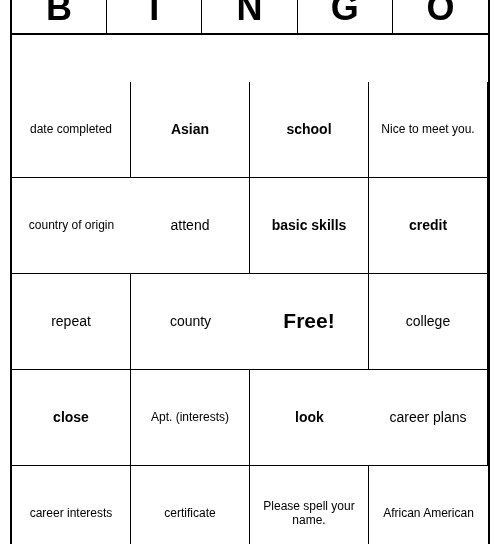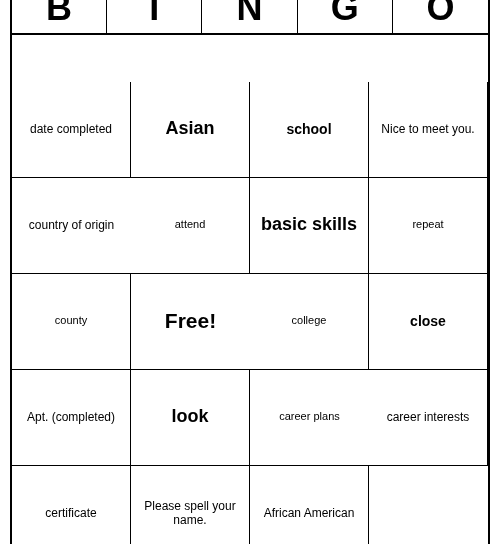--- a/index.html
+++ b/index.html
@@ -49,35 +49,35 @@
     }
 
     .bingo-cell {
       border-right: 1px solid #000;
       border-bottom: 1px solid #000;
       display: flex;
       align-items: center;
       justify-content: center;
       text-align: center;
       padding: 4px;
-      font-size: 11px;
+      font-size: 14px;
       line-height: 1.2;
     }
 
     .bingo-cell:nth-child(5n) {
       border-right: none;
       text-align: right;
     }
 
     .bingo-cell:nth-child(n+21) {
       border-bottom: none;
     }
 
     .bingo-cell.large-text {
-      font-size: 18px;
+      font-size: 14px;
       font-weight: bold;
     }
 
     .bingo-cell.medium-text {
       font-size: 14px;
       font-weight: bold;
     }
 
     .bingo-cell.free-cell {
       font-size: 21px;
@@ -100,26 +100,27 @@
       <div class="bingo-header-cell">O</div>
     </div>
   <div class="bingo-grid">
   <div class="bingo-cell small-text">date completed</div>
       <div class="bingo-cell large-text">Asian</div>
       <div class="bingo-cell medium-text">school</div>
       <div class="bingo-cell small-text">Nice to meet you.</div>
       <div class="bingo-cell small-text">country of origin</div>
       <div class="bingo-cell">attend</div>
       <div class="bingo-cell large-text">basic skills</div>
+      <div class="bingo-cell large-text">credit</div>
       <div class="bingo-cell">repeat</div>
       <div class="bingo-cell">county</div>
       <div class="bingo-cell free-cell">Free!</div>
       <div class="bingo-cell">college</div>
       <div class="bingo-cell medium-text">close</div>
-      <div class="bingo-cell small-text">Apt. (completed)</div>
+      <div class="bingo-cell small-text">Apt. (interests)</div>
       <div class="bingo-cell large-text">look</div>
       <div class="bingo-cell">career plans</div>
       <div class="bingo-cell small-text">career interests</div>
       <div class="bingo-cell small-text">certificate</div>
       <div class="bingo-cell small-text">Please spell your name.</div>
       <div class="bingo-cell small-text">African American</div>
     </div>
 </div>
 
 </body></html>

